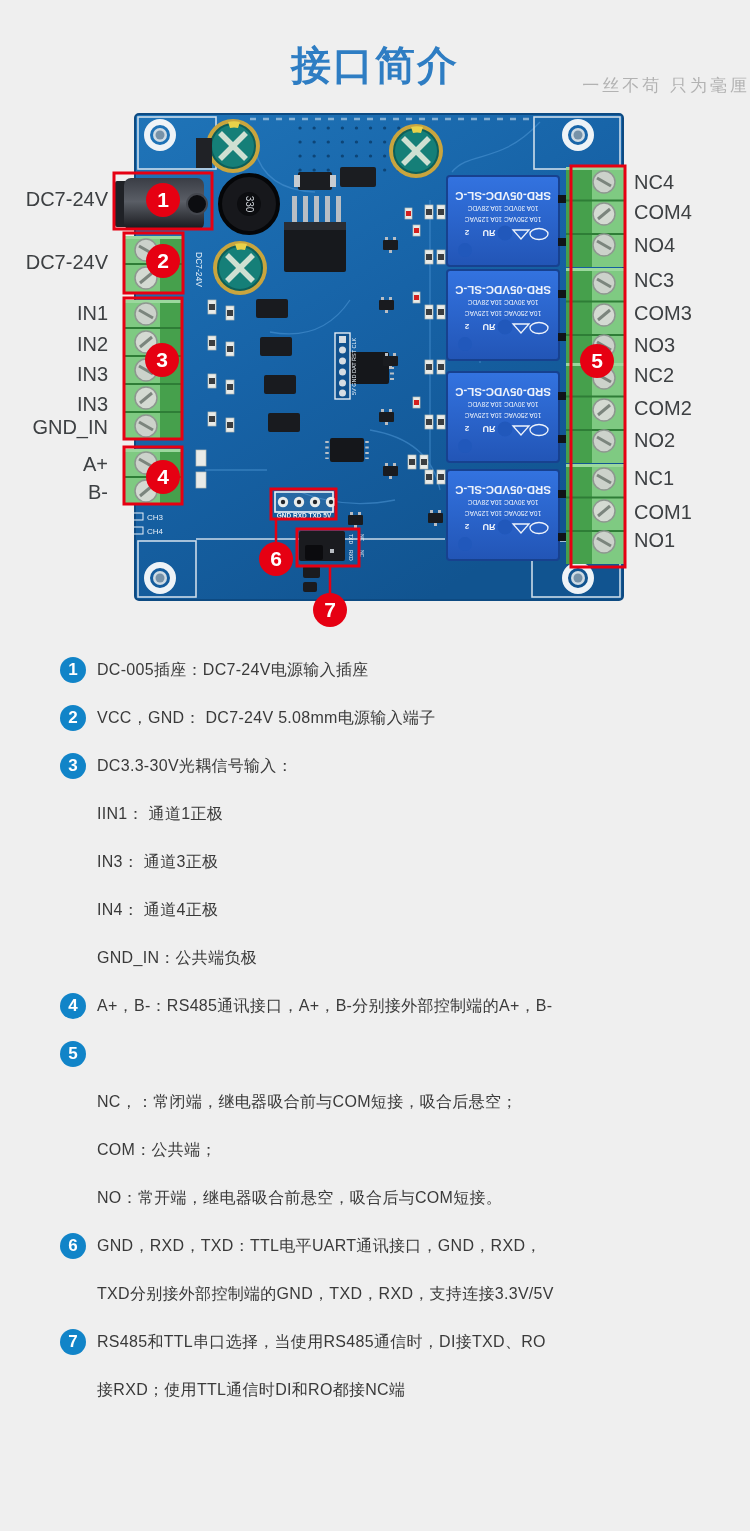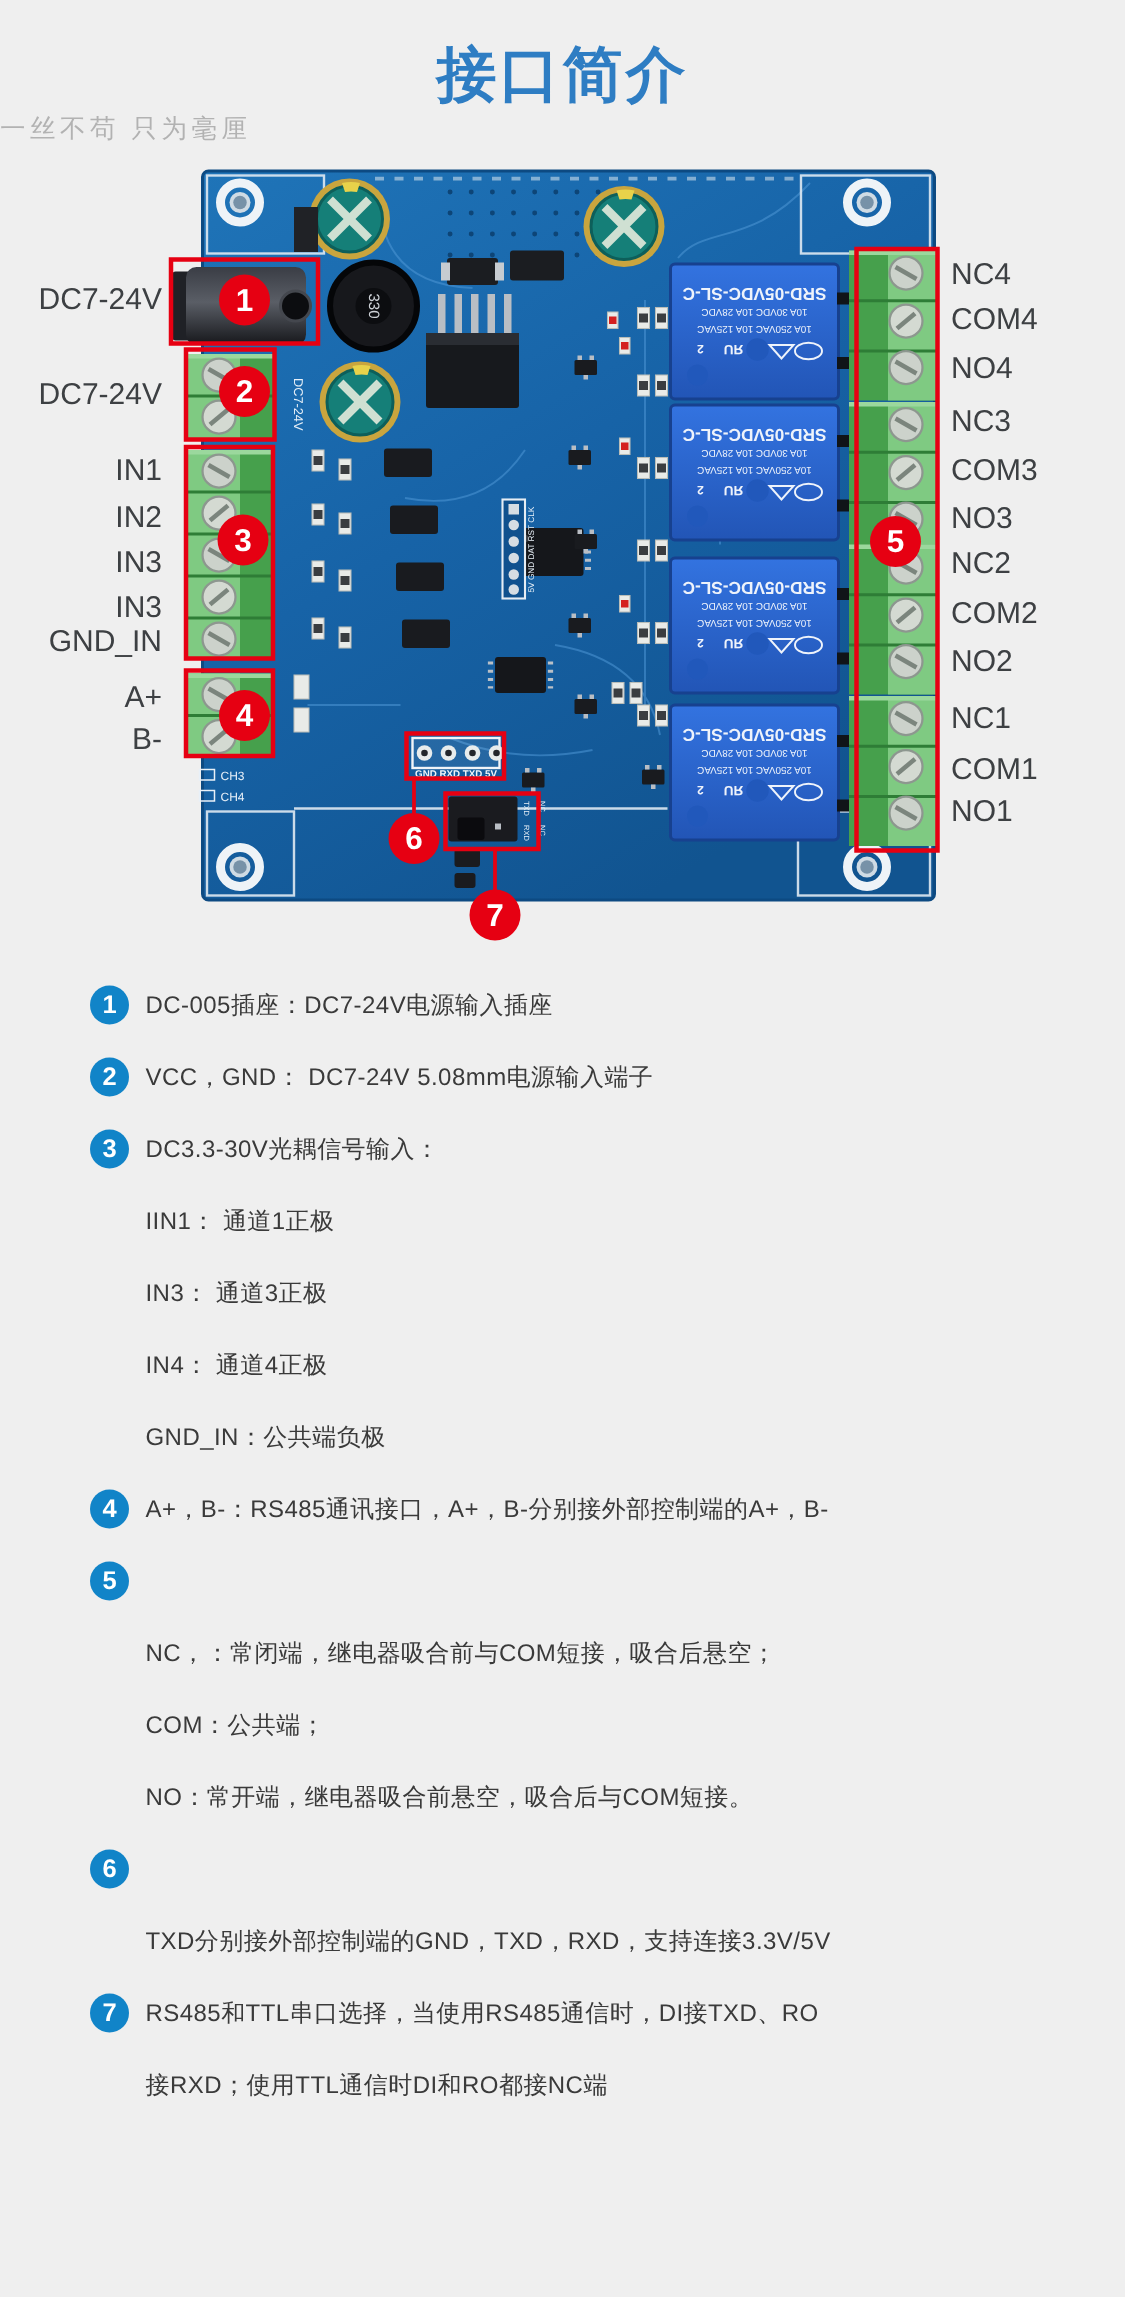--- a/index.html
+++ b/index.html
@@ -2,25 +2,25 @@
 <html><head>
 <meta charset="utf-8">
 <style>
   html,body{margin:0;padding:0;}
   body{
     width:750px;height:1531px;position:relative;overflow:hidden;
     background:#efefef;
     font-family:"Liberation Sans","DejaVu Sans",sans-serif;
   }
   .title{
-    position:absolute;top:22px;left:0;width:750px;text-align:center;
+    position:absolute;top:38px;left:0;width:750px;text-align:center;
     font-size:40px;font-weight:bold;color:#2e7dc3;letter-spacing:2px;
   }
   .subtitle{
-    position:absolute;top:74px;left:0;width:750px;text-align:left;
+    position:absolute;top:74px;left:0;width:750px;text-align:right;
     font-size:17px;color:#b2b2b2;letter-spacing:3px;
   }
   #board-svg{position:absolute;top:100px;left:0;}
   .legend{position:absolute;top:646px;left:97px;width:630px;}
   .lrow{height:48px;display:flex;align-items:center;position:relative;}
   .lbadge{
     position:absolute;left:-37px;width:26px;height:26px;border-radius:50%;
     background:#1184c8;color:#ffffff;font-size:17px;font-weight:bold;
     display:flex;align-items:center;justify-content:center;
   }
@@ -461,20 +461,21 @@
     <span class="ltext">NC，：常闭端，继电器吸合前与COM短接，吸合后悬空；</span>
   </div>
   <div class="lrow">
     <span class="ltext">COM：公共端；</span>
   </div>
   <div class="lrow">
     <span class="ltext">NO：常开端，继电器吸合前悬空，吸合后与COM短接。</span>
   </div>
   <div class="lrow">
     <span class="lbadge">6</span>
+    <span class="ltext">GND，RXD，TXD：TTL电平UART通讯接口，GND，RXD，</span>
   </div>
   <div class="lrow">
     <span class="ltext">TXD分别接外部控制端的GND，TXD，RXD，支持连接3.3V/5V</span>
   </div>
   <div class="lrow">
     <span class="lbadge">7</span>
     <span class="ltext">RS485和TTL串口选择，当使用RS485通信时，DI接TXD、RO</span>
   </div>
   <div class="lrow">
     <span class="ltext">接RXD；使用TTL通信时DI和RO都接NC端</span>

